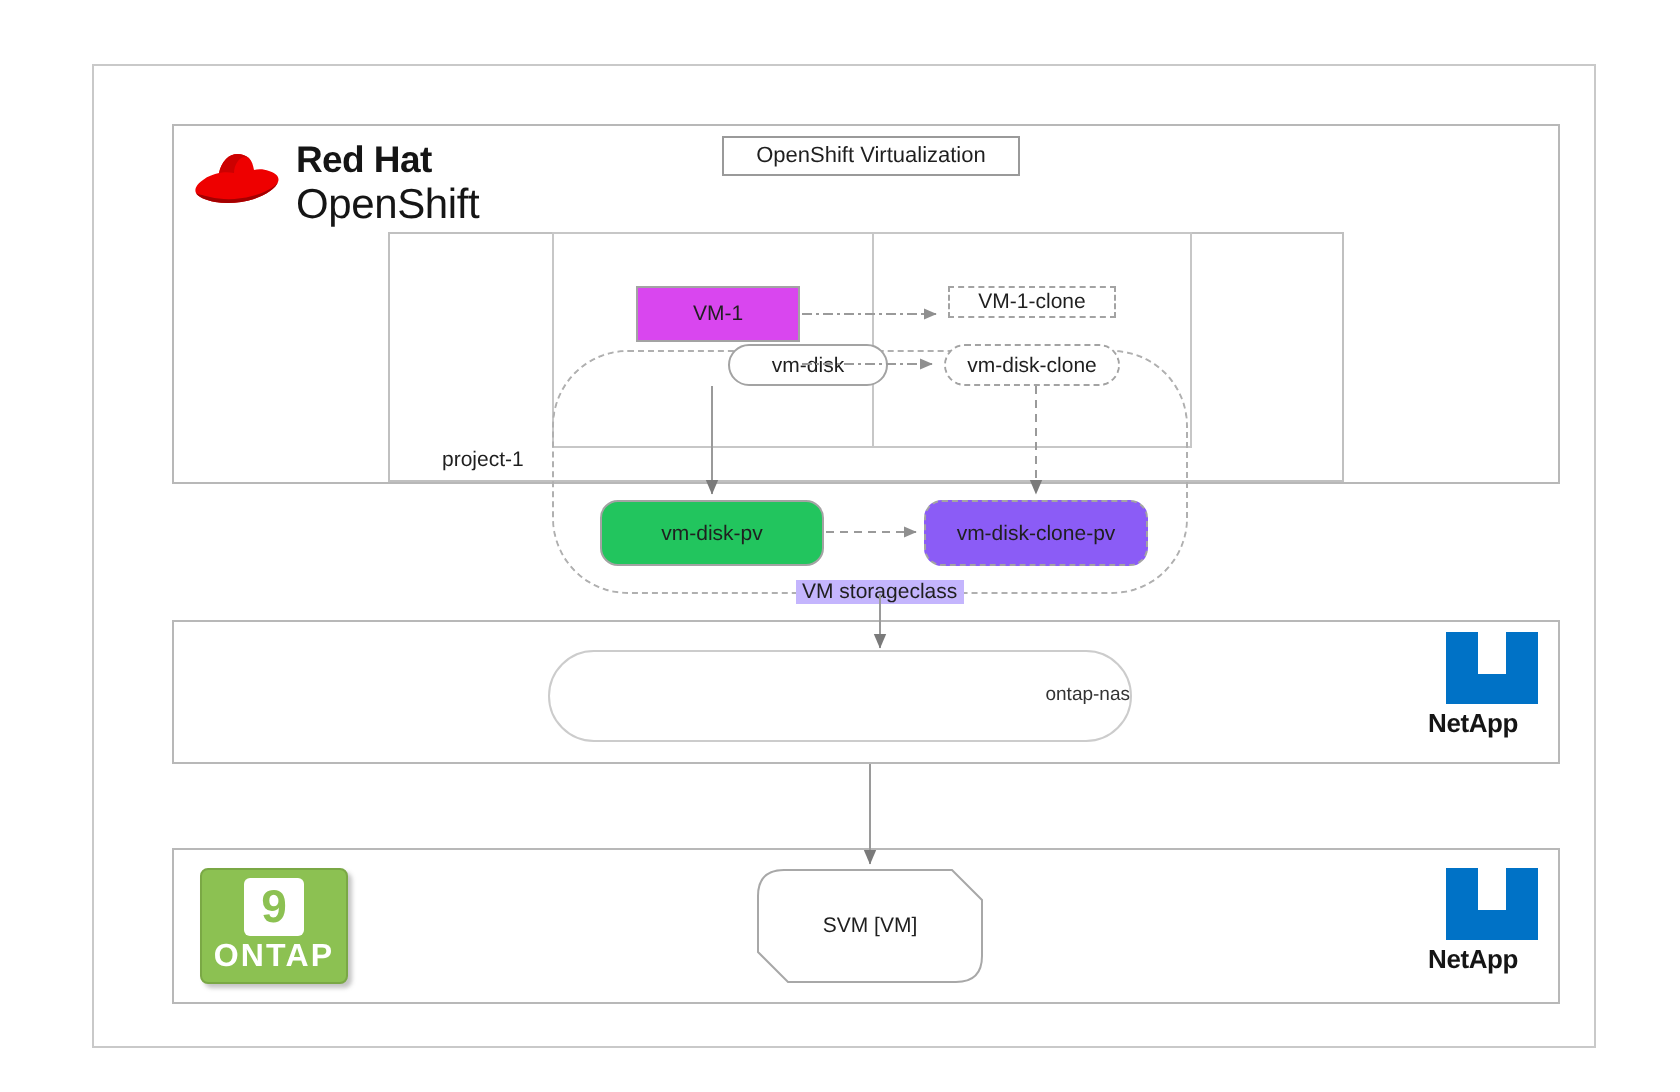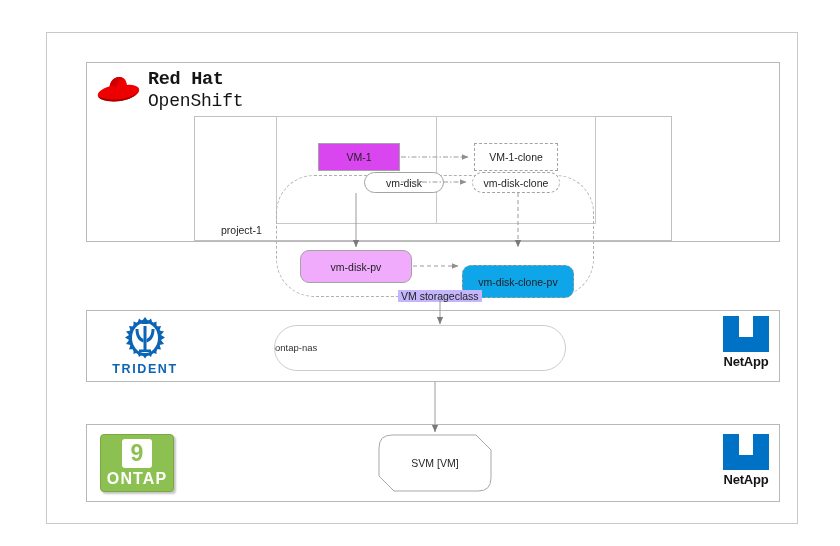--- a/index.html
+++ b/index.html
@@ -37,41 +37,41 @@
   #openshift-panel {
     left: 86px; top: 62px;
     width: 694px; height: 180px;
     border: 1px solid #b8b8b8;
     background: #ffffff;
   }
 
   
   #redhat-logo {
     left: 96px; top: 70px;
-    width: 180px; height: 52px; font-family: Liberation Mono, monospace;
+    width: 180px; height: 52px;
   }
   #rh-hat {
     position: absolute;
     left: 0; top: 6px;
     width: 46px; height: 26px;
   }
   #rh-text {
     position: absolute;
     left: 52px; top: 1px;
     line-height: 1.0;
   }
   .rh-redhat {
     font-size: 18.5px;
     font-weight: bold;
     letter-spacing: -0.3px;
     color: #151515;
     display: block;
   }
   .rh-openshift {
-    font-size: 18px;
+    font-size: 21px;
     font-weight: normal;
     letter-spacing: -0.2px;
     color: #151515;
     display: block;
     margin-top: 2px;
   }
 
   
   #osv-label {
     left: 361px; top: 68px;
@@ -128,21 +128,21 @@
     border: 1px solid #a3a3a3;
     border-radius: 11px;
     background: #ffffff;
     font-size: 10.5px;
     display: flex; align-items: center; justify-content: center;
     color: #1f1f1f;
     margin-left: 44px;
   }
   #vm-1-clone {
     left: 474px; top: 143px;
-    width: 84px; height: 28px;
+    width: 84px; height: 16px;
     border: 1px dashed #a3a3a3;
     background: #ffffff;
     font-size: 10.5px;
     display: flex; align-items: center; justify-content: center;
     color: #1f1f1f;
     text-align: right;
   }
   #vm-disk-clone {
     left: 472px; top: 172px;
     width: 88px; height: 21px;
@@ -153,31 +153,31 @@
     display: flex; align-items: center; justify-content: center;
     color: #1f1f1f;
   }
 
   
   #vm-disk-pv {
     left: 300px; top: 250px;
     width: 112px; height: 33px;
     border: 1px solid #a3a3a3;
     border-radius: 9px;
-    background: #f0abfc;
+    background: #22c55e;
     font-size: 10.5px;
     display: flex; align-items: center; justify-content: center;
     color: #1f1f1f;
   }
   #vm-disk-clone-pv {
-    left: 462px; top: 265px;
+    left: 462px; top: 250px;
     width: 112px; height: 33px;
     border: 1px dashed #a3a3a3;
     border-radius: 9px;
-    background: #0ea5e9;
+    background: #8b5cf6;
     font-size: 10.5px;
     display: flex; align-items: center; justify-content: center;
     color: #1f1f1f;
   }
 
   
   #storageclass-envelope {
     left: 276px; top: 175px;
     width: 318px; height: 122px;
     border: 1px dashed #b0b0b0;
@@ -215,21 +215,21 @@
   }
 
   #ontap-nas-box {
     left: 274px; top: 325px;
     width: 292px; height: 46px;
     border: 1px solid #cccccc;
     border-radius: 23px;
     background: #ffffff;
     display: flex;
     flex-direction: column;
-    align-items: flex-start;
+    align-items: flex-end;
     justify-content: center;
     line-height: 1.45;
   }
   .ontap-line-1 { font-size: 9.5px; color: #333; }
   .ontap-line-2 { font-size: 9.5px; color: #333; }
 
   
   #ontap-panel {
     left: 86px; top: 424px;
     width: 694px; height: 78px;
@@ -273,21 +273,21 @@
   #svm-label {
     position: absolute;
     left: 0; top: 0;
     width: 114px; height: 58px;
     display: flex; align-items: center; justify-content: center;
     font-size: 10.5px;
     color: #1f1f1f;
   }
 
   
-  .netapp-logo { width: 64px; height: 58px; text-align: center; }
+  .netapp-logo { width: 64px; height: 58px; text-align: left; }
   #netapp-trident { left: 714px; top: 316px; }
   #netapp-ontap   { left: 714px; top: 434px; }
   .netapp-mark {
     width: 46px; height: 36px;
     margin: 0 auto;
     background: #0072c6;
     position: relative;
   }
   .netapp-notch {
     position: absolute;
@@ -326,56 +326,40 @@
       <path d="M57 6 C49 0 40 1 34 7 C30 11 28 16 27 21 C22 22 16 24 11 28 C5 32 2 37 4 41 C6 45 13 48 23 50 C35 52 50 51 62 47 C74 43 84 36 86 30 C88 25 84 21 77 19 C72 17 66 17 62 18 C61 13 60 9 57 6 Z" fill="#ee0000"></path>
       <path d="M27 21 C28 16 30 11 34 7 C40 1 49 0 57 6 C53 4 49 5 46 9 C43 13 42 17 42 21 C37 20 31 20 27 21 Z" fill="#c00"></path>
       <path d="M4 41 C6 45 13 48 23 50 C35 52 50 51 62 47 C74 43 84 36 86 30 C83 35 73 41 60 44 C46 48 30 48 18 45 C10 43 5 42 4 41 Z" fill="#a30000"></path>
     </svg>
     <div id="rh-text">
       <span class="rh-redhat">Red Hat</span>
       <span class="rh-openshift">OpenShift</span>
     </div>
   </div>
 
+  <div id="osv-label" class="abs">OpenShift Virtualization</div>
 
   <div id="project-box" class="abs"></div>
   <div id="vm-split-panel" class="abs"></div>
   <div id="vm-split-divider" class="abs"></div>
   <div id="project-label" class="abs">project-1</div>
 
   <div id="storageclass-envelope" class="abs"></div>
 
   <div id="vm-1" class="abs">VM-1</div>
   <div id="vm-disk" class="abs">vm-disk</div>
   <div id="vm-1-clone" class="abs">VM-1-clone</div>
   <div id="vm-disk-clone" class="abs">vm-disk-clone</div>
 
   <div id="vm-disk-pv" class="abs">vm-disk-pv</div>
   <div id="vm-disk-clone-pv" class="abs">vm-disk-clone-pv</div>
   <div id="storageclass-label" class="abs">VM storageclass</div>
 
   <div id="trident-panel" class="abs"></div>
 
-  <div id="trident-logo" class="abs">
-    <svg id="trident-mark" width="50" height="46" viewBox="0 0 100 92">
-      <g fill="#0b64b4">
-        <path d="M50 2 L56 10 L62 5 L65 14 L73 11 L73 21 L82 20 L79 29 L88 31 L82 38 L90 43 L82 48 L88 56 L79 58 L82 67 L73 66 L73 76 L65 73 L62 82 L56 77 L50 85 L44 77 L38 82 L35 73 L27 76 L27 66 L18 67 L21 58 L12 56 L18 48 L10 43 L18 38 L12 31 L21 29 L18 20 L27 21 L27 11 L35 14 L38 5 L44 10 Z"></path>
-      </g>
-      <ellipse cx="50" cy="44" rx="29" ry="33" fill="#ffffff"></ellipse>
-      <ellipse cx="50" cy="44" rx="29" ry="33" fill="none" stroke="#0b64b4" stroke-width="6"></ellipse>
-      <g fill="#0b64b4">
-        <rect x="47" y="20" width="6" height="52"></rect>
-        <path d="M31 26 C31 40 36 50 47 53 L47 46 C40 43 37 36 37 26 Z"></path>
-        <path d="M69 26 C69 40 64 50 53 53 L53 46 C60 43 63 36 63 26 Z"></path>
-        <path d="M42 16 L58 16 L50 8 Z"></path>
-        <rect x="38" y="67" width="24" height="5"></rect>
-      </g>
-    </svg>
-    <span id="trident-word">TRIDENT</span>
-  </div>
 
   <div id="ontap-nas-box" class="abs">
     <span class="ontap-line-1">ontap-nas</span>
   </div>
 
   <div id="netapp-trident" class="abs netapp-logo">
     <div class="netapp-mark">
       <div class="netapp-notch"></div>
     </div>
     <span class="netapp-word">NetApp</span>

